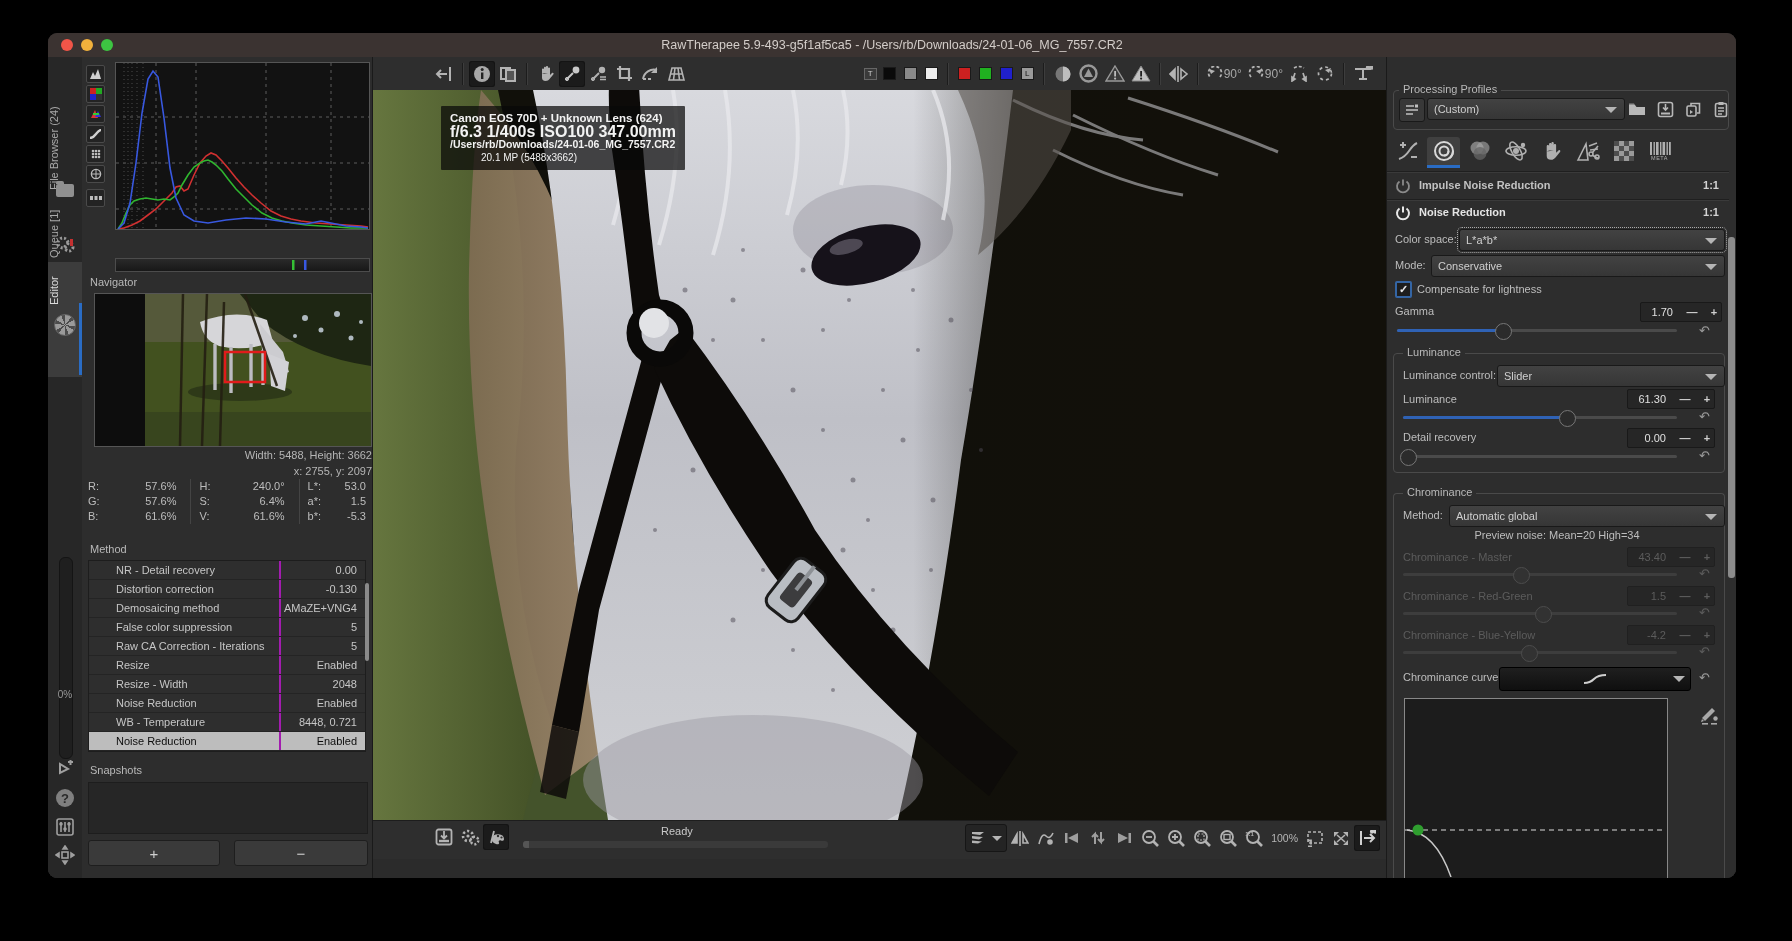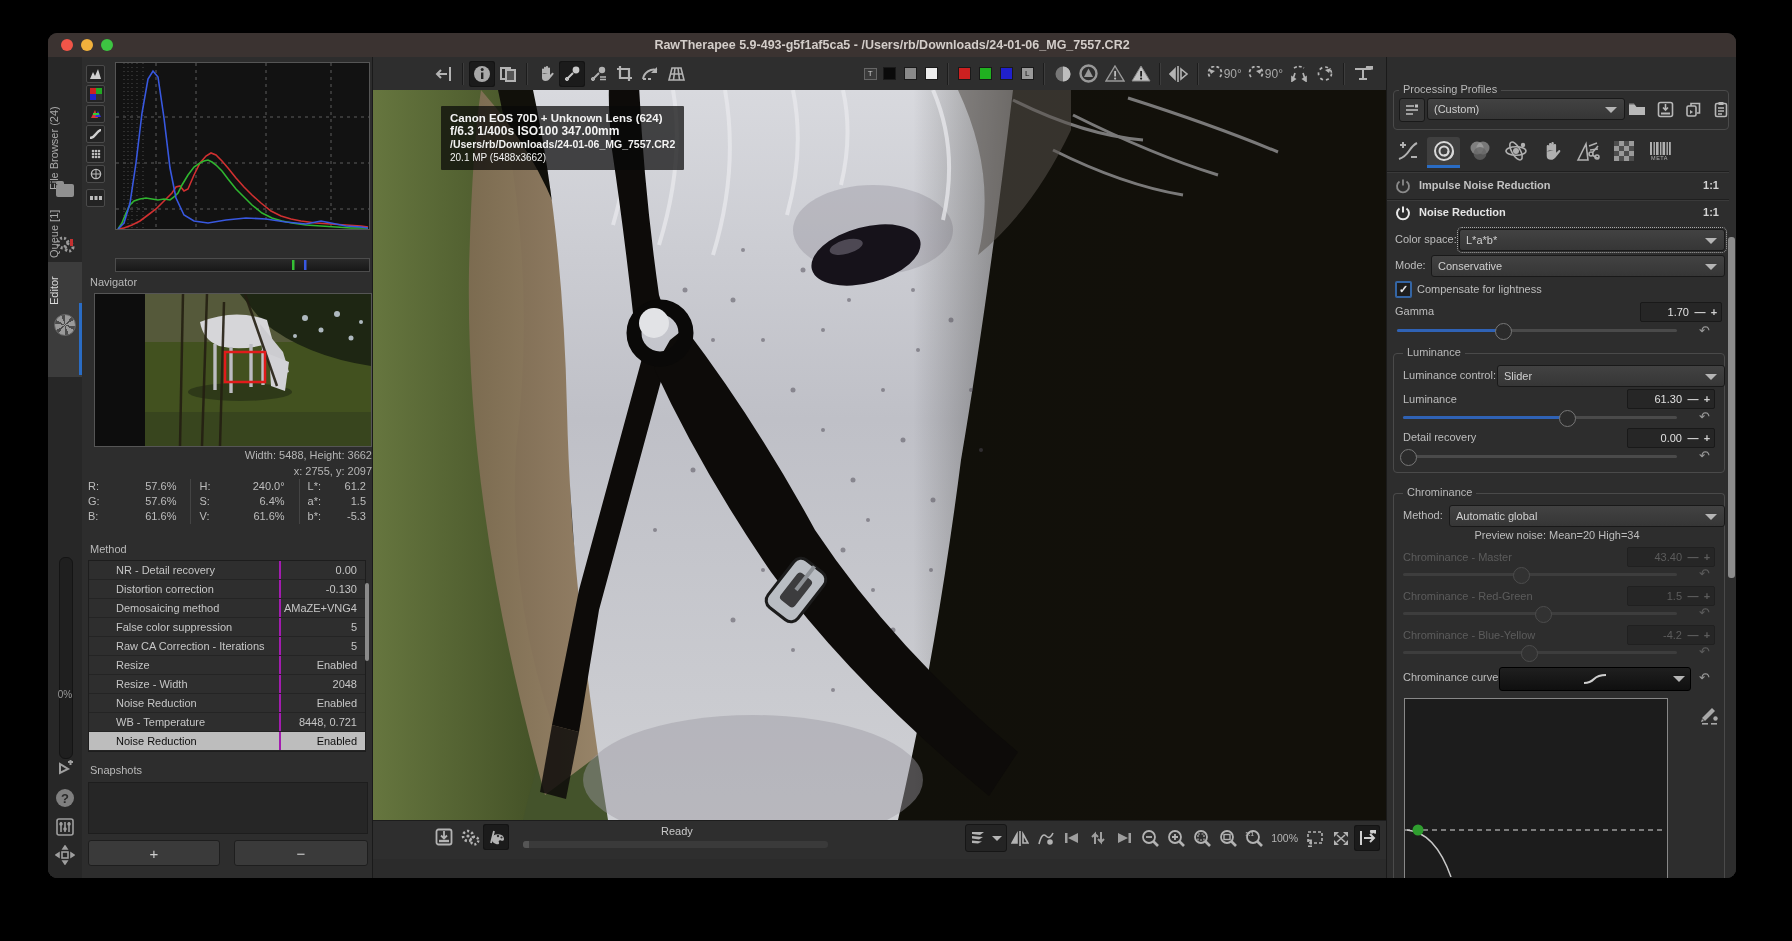--- a/index.html
+++ b/index.html
@@ -5,21 +5,21 @@
   html,body{margin:0;padding:0;background:#000;}
   .screen{position:relative;width:1792px;height:941px;background:#000;overflow:hidden;
     font-family:"Liberation Sans",sans-serif;color:#c8c8c8;font-size:11px;
     -webkit-font-smoothing:antialiased;}
   .abs{position:absolute;}
   
   .window{position:absolute;left:48px;top:33px;width:1688px;height:845px;background:#2b2b2b;
     border-radius:9px;overflow:hidden;box-shadow:0 10px 40px rgba(0,0,0,.8);}
   .titlebar{position:absolute;left:0;top:0;right:0;height:24px;background:#3b3331;
     display:flex;align-items:center;justify-content:center;}
-  .title{font-size:12.5px;font-weight:bold;color:#d3cdc9;}
+  .title{font-size:12.5px;font-weight:normal;color:#d3cdc9;}
   .lights{position:absolute;left:13px;top:5.5px;display:flex;gap:8px;}
   .light{width:12px;height:12px;border-radius:50%;}
   .body{position:absolute;left:0;top:24px;right:0;bottom:0;background:#2b2b2b;}
 
   
   .strip{position:absolute;left:0;top:0;width:34px;height:821px;background:#272727;border-right:1px solid #1c1c1c;}
   .vlabel{position:absolute;left:0;width:34px;color:#a9a9a9;font-size:11px;white-space:nowrap;
     writing-mode:vertical-rl;transform:rotate(180deg);text-align:center;}
   .striptab-active{position:absolute;left:0;top:205px;width:34px;height:115px;background:#3c3c3c;}
   .stripblue{position:absolute;right:0;top:246px;width:3px;height:72px;background:#2a6cc4;}
@@ -62,41 +62,41 @@
   .tbico{width:26px;height:26px;display:flex;align-items:center;justify-content:center;color:#b3b3b3;border-radius:3px;flex:none;}
   .tbico.pressed{background:#1b1b1b;box-shadow:inset 0 0 0 1px #141414;}
   .tbsep{width:1px;height:22px;background:#1c1c1c;border-right:1px solid #3d3d3d;margin:0 5px;flex:none;}
   .sw{width:11px;height:11px;border:1px solid #1a1a1a;flex:none;margin:0 4px;}
   .swl{font-size:8px;color:#111;display:flex;align-items:center;justify-content:center;background:#9a9a9a;}
   .rot{display:flex;align-items:center;color:#b3b3b3;gap:1px;flex:none;margin:0 3px;}
   .rot span{font-size:12px;color:#a8a8a8;}
   .canvas{position:absolute;left:0;top:33px;width:1013px;height:730px;background:#151515;}
   .exif{position:absolute;left:68px;top:16px;background:rgba(8,8,8,.72);color:#f2f2f2;padding:6px 9px;line-height:13px;border-radius:1px;}
   .exif .e1{font-weight:bold;font-size:11.5px;}
-  .exif .e2{font-weight:bold;font-size:12px;}
+  .exif .e2{font-weight:bold;font-size:16px;}
   .exif .e3{font-weight:bold;font-size:10.5px;}
-  .exif .e4{font-size:10px;}
+  .exif .e4{font-size:10px;margin-left:31px;}
   .statusbar{position:absolute;left:0;top:763px;width:100%;height:38px;background:#2e2e2e;border-top:1px solid #1d1d1d;}
   .ready{position:absolute;left:288px;top:4px;color:#c9c9c9;}
   .pbar{position:absolute;left:150px;top:20px;width:305px;height:7px;background:#3a3a3a;border-radius:3px;overflow:hidden;}
   .pbar i{display:block;width:2%;height:100%;background:#555;}
   .sbleft{position:absolute;left:58px;top:3px;display:flex;align-items:center;}
   .sbright{position:absolute;right:6px;top:3px;display:flex;align-items:center;}
   .zoomtxt{color:#b5b5b5;font-size:10.5px;margin:0 4px;}
 
   
   .rpanel{position:absolute;left:1338px;top:0;width:350px;height:821px;background:#2d2d2d;border-left:1px solid #1a1a1a;}
   .fs{position:absolute;border:1px solid #4a4a4a;border-radius:4px;}
   .fslabel{position:absolute;background:#2d2d2d;padding:0 4px;color:#b9b9b9;}
   .dd{background:linear-gradient(#424242,#363636);border:1px solid #191919;border-radius:3px;height:20px;
     display:flex;align-items:center;color:#cfcfcf;padding:0 6px;position:relative;}
   .dd .arr{position:absolute;right:7px;top:8px;width:0;height:0;border-left:6px solid transparent;border-right:6px solid transparent;border-top:6px solid #b5b5b5;}
   .dd.focus{outline:1px dotted #aaa;outline-offset:1px;}
   .spin{position:absolute;height:18px;background:#262626;border:1px solid #191919;border-radius:2px;
-    display:flex;align-items:center;color:#e0e0e0;}
+    display:flex;align-items:center;color:#e0e0e0;gap:8px;}
   .spin .v{flex:1;text-align:right;padding-right:4px;}
   .spin .m,.spin .p{width:14px;text-align:center;color:#cfcfcf;font-weight:bold;}
   .slider{position:absolute;height:14px;}
   .slider .track{position:absolute;left:0;right:0;top:6px;height:3px;background:#4a4a4a;border-radius:2px;}
   .slider .fill{position:absolute;left:0;top:0;height:3px;background:#2f62b5;border-radius:2px;}
   .slider .knob{position:absolute;top:-6px;width:15px;height:15px;border-radius:50%;background:#2b2b2b;border:1.5px solid #777;margin-left:-8px;}
   .reset{color:#9a9a9a;font-size:13px;}
   .dis, .dis *{color:#5c5c5c !important;}
   .dis .track{background:#3d3d3d;} .dis .fill{background:transparent;}
   .dis .knob{border-color:#4c4c4c;background:#323232;}
@@ -302,21 +302,21 @@
         <div class="navline" style="top:392px">Width: 5488, Height: 3662</div>
         <div class="navline" style="top:408px">x: 2755, y: 2097</div>
 
         <div class="infotable">
           <div class="inforow">
             <span class="ic1">R:</span>
               <span class="iv1">57.6%</span>
             <span class="ic2">H:</span>
               <span class="iv2">240.0°</span>
             <span class="ic3">L*:</span>
-              <span class="iv3">61.2</span>
+              <span class="iv3">53.0</span>
           </div>
           <div class="inforow">
             <span class="ic1">G:</span>
               <span class="iv1">57.6%</span>
             <span class="ic2">S:</span>
               <span class="iv2">6.4%</span>
             <span class="ic3">a*:</span>
               <span class="iv3">1.5</span>
           </div>
           <div class="inforow">

